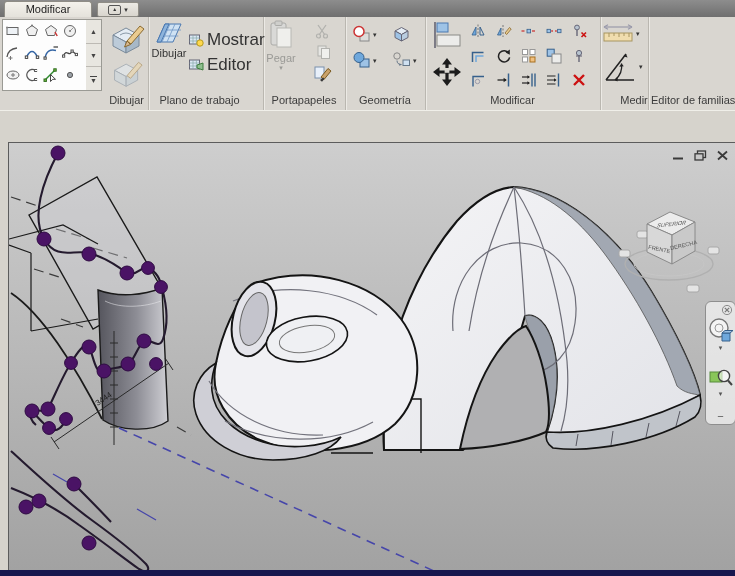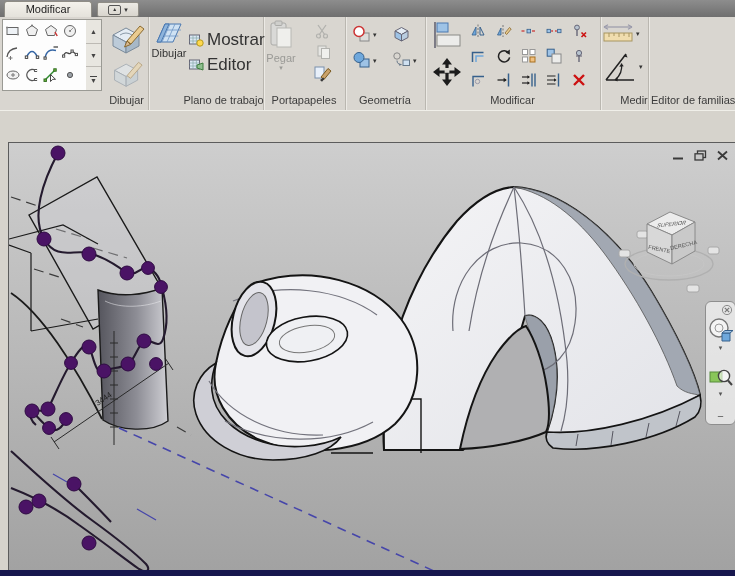--- a/index.html
+++ b/index.html
@@ -203,21 +203,21 @@
     <span class="lbl">Mostrar</span>
   </div>
   <div class="smallbtn abs" style="left:188px;top:38px">
     <svg class="i16" viewBox="0 0 16 16">
       <rect x="1.5" y="3" width="10" height="9" fill="#dce8f4" stroke="#667"></rect>
         <path d="M1.5 6h10M1.5 9h10M5 3v9M8.4 3v9" stroke="#8aa" stroke-width="0.7"></path>
         <path d="M9 8 15 6 15 13 9 11Z" fill="#8fc08f" stroke="#3e7d3e"></path>
       </svg>
     <span class="lbl">Editor</span>
   </div>
-  <div class="plabel abs" style="left:156px;width:135px">Plano de trabajo</div>
+  <div class="plabel abs" style="left:132px;width:135px">Plano de trabajo</div>
 
   <div class="btn disabled abs" style="left:260px;top:2px;width:42px">
     <svg width="28" height="32" viewBox="0 0 28 32">
       <rect x="4" y="4" width="15" height="22" rx="2" fill="#d9d9d7" stroke="#ababa8"></rect>
       <rect x="8" y="2" width="7" height="4.5" rx="1" fill="#cfcfcc" stroke="#ababa8"></rect>
       <rect x="10" y="9" width="14" height="19" fill="#efefec" stroke="#b8b8b4"></rect>
     </svg>
     <span class="lbl">Pegar</span>
     <span class="caret" style="color:#9a9a96">▾</span>
   </div>

